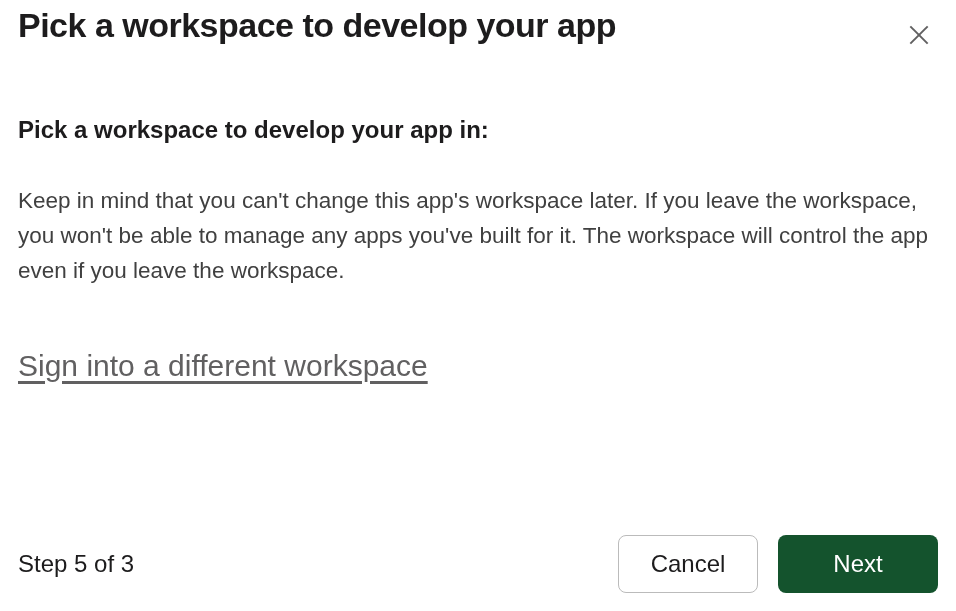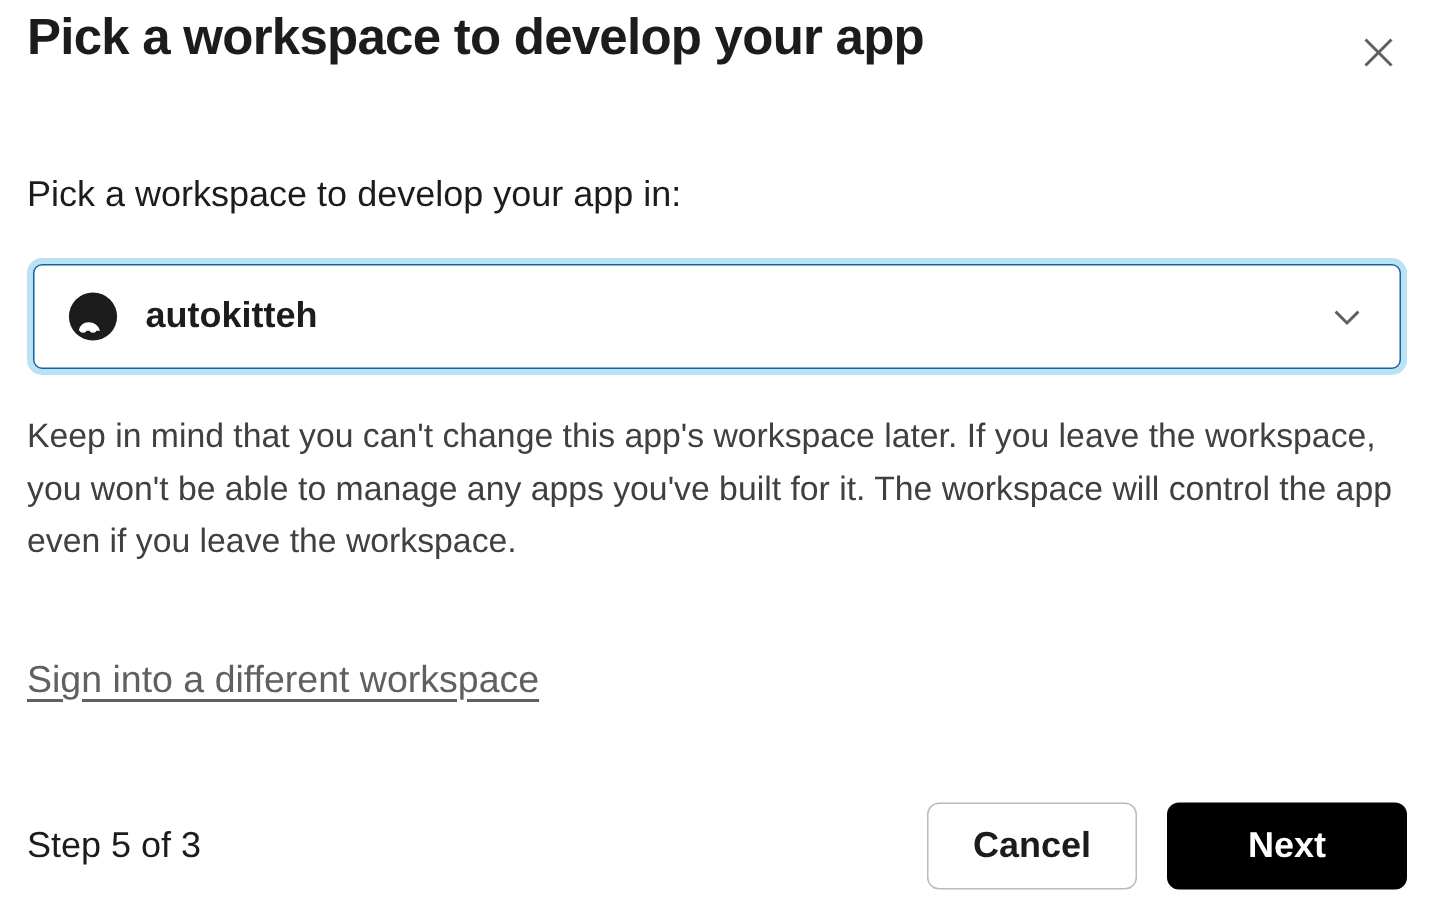--- a/index.html
+++ b/index.html
@@ -50,23 +50,23 @@
       height: 26px;
       stroke: #616061;
       stroke-width: 1.8;
     }
     .content {
       flex: 1;
       padding-top: 58px;
     }
     .field-label {
       font-size: 24px;
-      font-weight: 400;
+      font-weight: 700;
       color: #1d1c1d;
-      margin-bottom: 28px;
+      margin-bottom: 40px;
     }
     .select-wrapper {
       border: 4px solid #bae1f4;
       border-radius: 10px;
       margin-bottom: 24px;
     }
     .select {
       border: 1px solid #1264a3;
       border-radius: 6px;
       height: 70px;
@@ -99,21 +99,21 @@
       stroke-width: 1.8;
       flex-shrink: 0;
     }
     .help-text {
       font-size: 22.5px;
       line-height: 1.55;
       color: #404040;
       margin-bottom: 60px;
     }
     .link-different {
-      font-size: 25px;
+      font-size: 30px;
       color: #616061;
       text-decoration: underline;
       text-underline-offset: 5px;
       cursor: pointer;
       display: inline-block;
     }
     .footer {
       display: flex;
       justify-content: space-between;
       align-items: center;
@@ -122,34 +122,34 @@
     .step-indicator {
       font-size: 24px;
       color: #1d1c1d;
     }
     .footer-buttons {
       display: flex;
       gap: 20px;
     }
     .btn {
       font-size: 24px;
-      font-weight: 700;
+      font-weight: 400;
       border-radius: 8px;
       padding: 14px 26px;
       cursor: pointer;
       border: none;
       min-width: 140px;
     }
     .btn-cancel {
       background: #ffffff;
       border: 1px solid #bbbbbb;
       color: #1d1c1d;
     }
     .btn-next {
-      background: #000000;
+      background: #14532d;
       color: #ffffff;
       min-width: 160px;
     }
   </style>
 </head>
 <body>
 
 <div class="modal">
   <div class="header">
     <h1 class="title">Pick a workspace to develop your app</h1>
@@ -157,36 +157,20 @@
       <svg viewBox="0 0 24 24" fill="none">
         <line x1="4" y1="4" x2="20" y2="20"></line>
         <line x1="20" y1="4" x2="4" y2="20"></line>
       </svg>
     </button>
   </div>
 
   <div class="content">
     <div class="field-label">Pick a workspace to develop your app in:</div>
 
-    <div class="select-wrapper">
-      <div class="select">
-        <span class="workspace-icon">
-          <svg viewBox="0 0 36 36">
-            <circle cx="18" cy="18" r="17" fill="#1d1c1d"></circle>
-            <path d="M 8 28 Q 9 22 15 22 Q 21 22 23 28" fill="#ffffff"></path>
-            <circle cx="11" cy="27" r="2.5" fill="#ffffff"></circle>
-            <circle cx="18" cy="27" r="2.5" fill="#ffffff"></circle>
-          </svg>
-        </span>
-        <span class="selected-value">autokitteh</span>
-        <svg class="chevron" viewBox="0 0 24 24" fill="none">
-          <polyline points="5 9 12 16 19 9"></polyline>
-        </svg>
-      </div>
-    </div>
 
     <p class="help-text">Keep in mind that you can't change this app's workspace later. If you leave the workspace, you won't be able to manage any apps you've built for it. The workspace will control the app even if you leave the workspace.</p>
 
     <a class="link-different">Sign into a different workspace</a>
   </div>
 
   <div class="footer">
     <span class="step-indicator">Step 5 of 3</span>
     <div class="footer-buttons">
       <button class="btn btn-cancel">Cancel</button>

